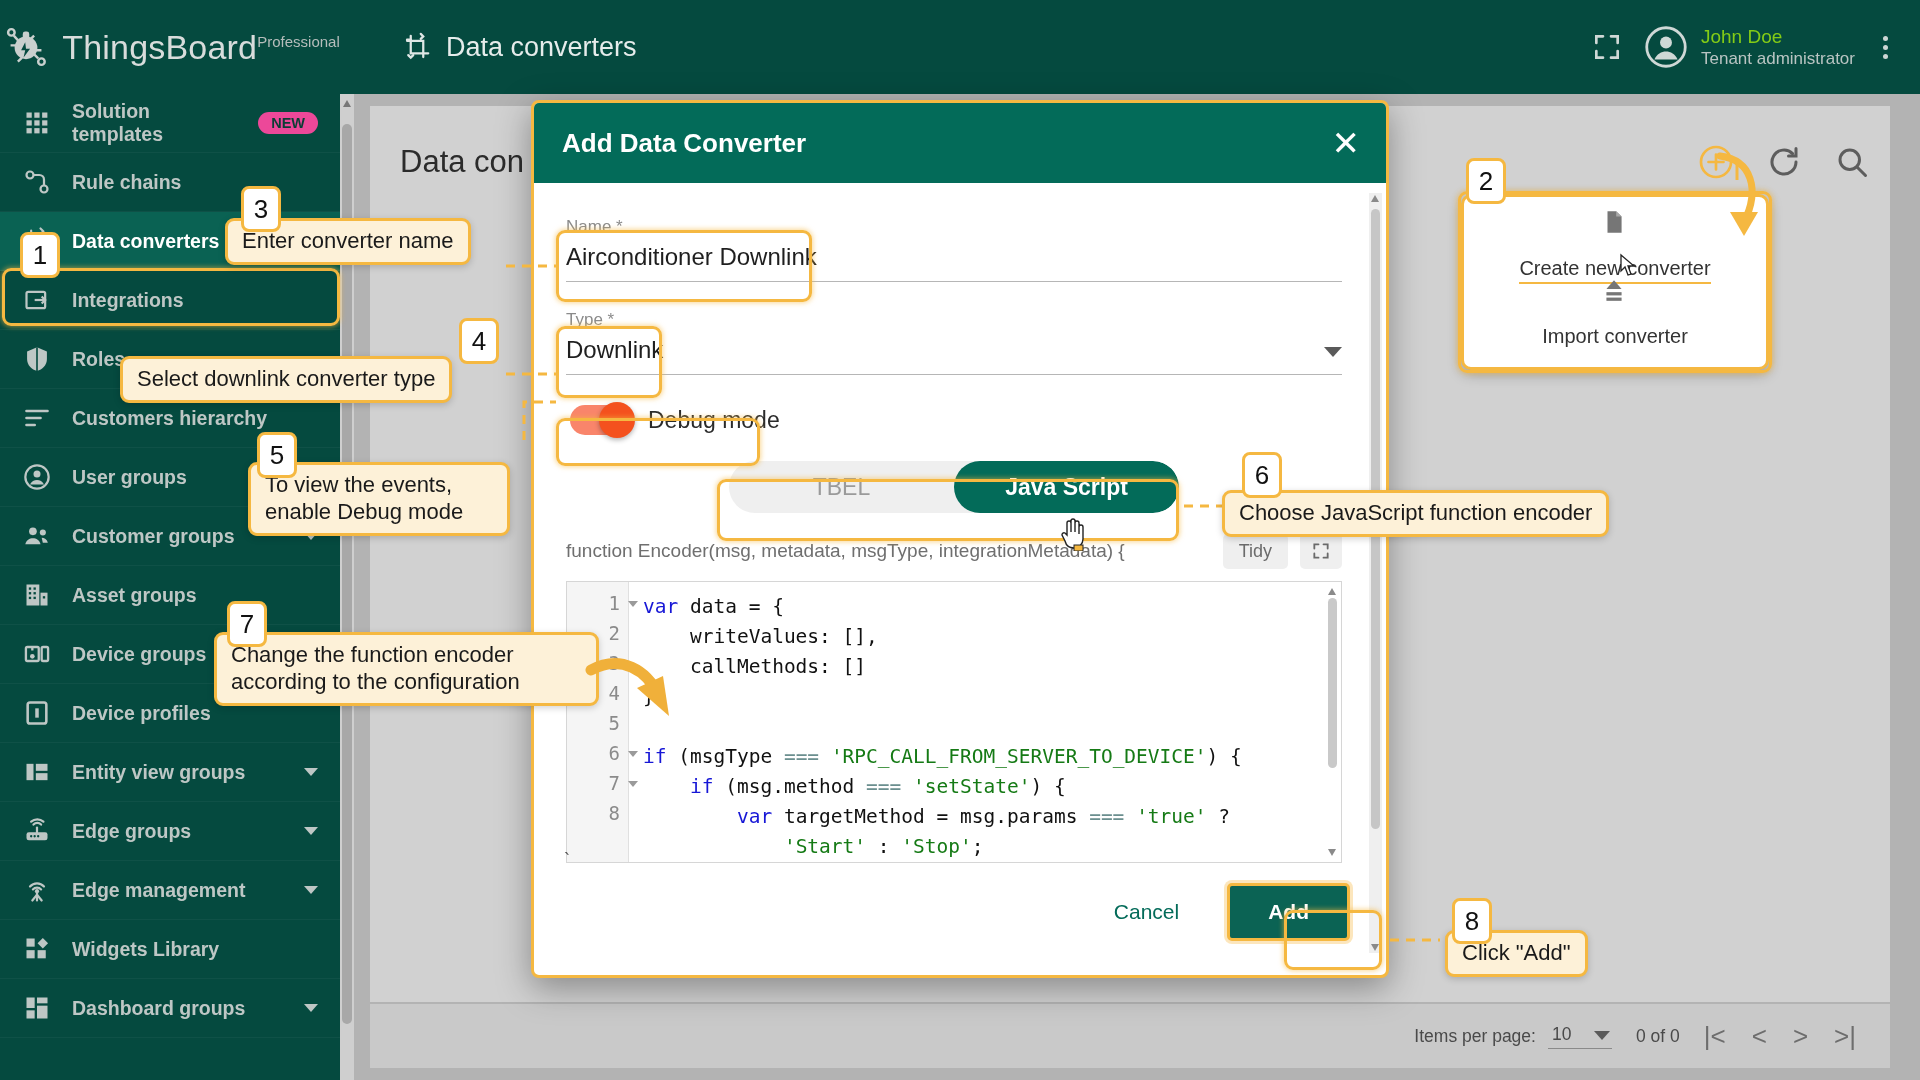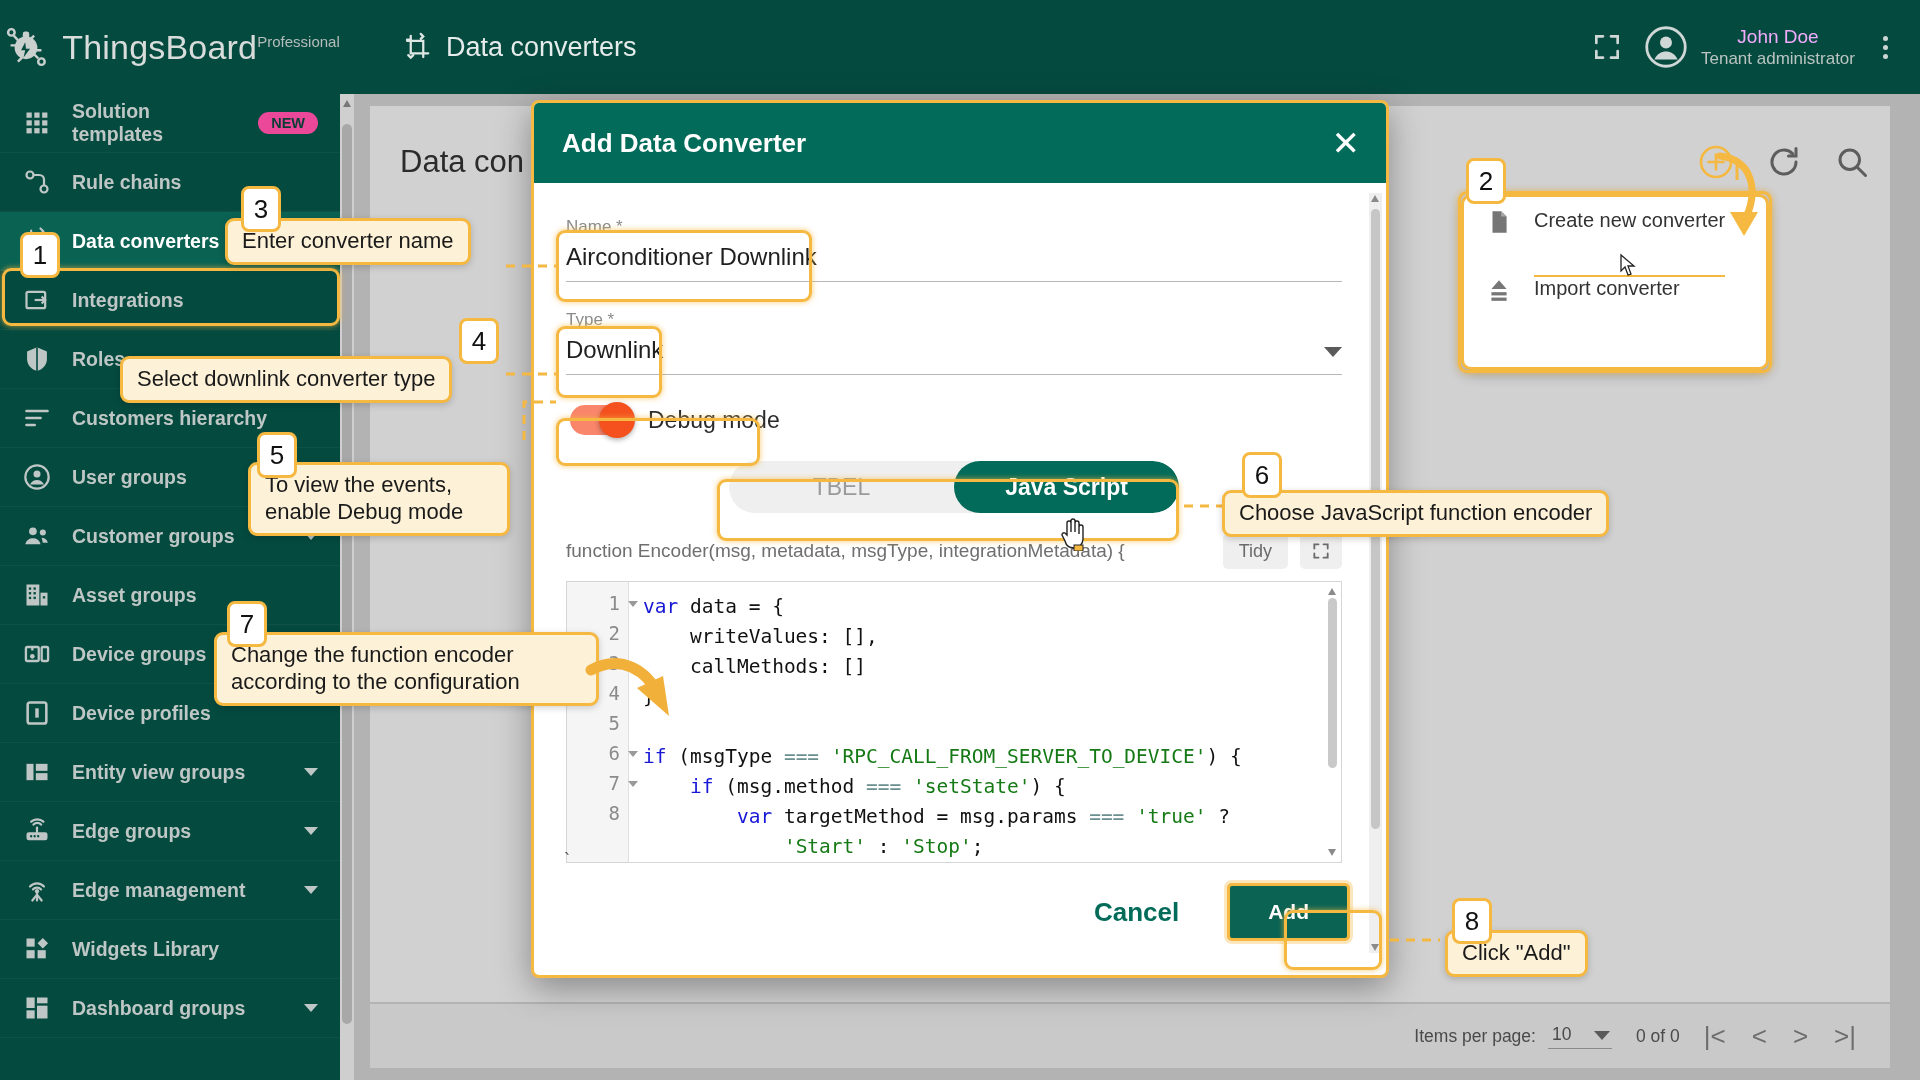--- a/index.html
+++ b/index.html
@@ -28,21 +28,21 @@
     display: flex; align-items: center; gap: 14px; margin-left: 62px;
     color: #e6eceb; font-size: 27px;
   }
   .topbar-right {
     margin-left: auto; display: flex; align-items: center; gap: 22px;
     padding-right: 26px;
   }
   .user-block { display: flex; align-items: center; gap: 14px; }
   .avatar-ic { width: 42px; height: 42px; }
   .user-names { line-height: 1.25; }
-  .user-name { font-size: 19px; color: #f0abfc; text-align: center; }
+  .user-name { font-size: 19px; color: #84cc16; }
   .user-role { font-size: 17px; color: #b9c4c2; }
   .kebab { display: flex; flex-direction: column; gap: 4px; padding: 6px; cursor: pointer; }
   .kebab i { width: 5px; height: 5px; border-radius: 50%; background: #cdd6d4; display: block; }
 
   
   .sidebar {
     position: absolute; left: 0; top: 94px; width: 340px; height: 986px;
     background: #054a3f; overflow: hidden;
   }
   .nav-item {
@@ -105,22 +105,22 @@
   .pager { display: flex; align-items: center; gap: 26px; color: #6d6d6d; }
   .pager span { cursor: pointer; font-size: 26px; }
 
   
   .popup {
     position: absolute; left: 1461px; top: 194px; width: 308px; height: 176px;
     background: #ffffff; border: 3px solid #f5b841; border-radius: 10px;
     box-shadow: 0 4px 14px rgba(0,0,0,.28); padding: 12px 0;
   }
   .popup-item {
-    height: 68px; display: flex; gap: 20px;
-    padding: 0 22px; font-size: 20px; color: #333; cursor: pointer;
+    height: 68px; display: flex; align-items: center; gap: 20px;
+    padding: 0 22px; font-size: 20px; color: #333; cursor: pointer; flex-direction: column;
   }
   .popup-item .ic { width: 28px; height: 28px; flex: none; }
   .popup-underline { text-decoration: none; border-bottom: 2px solid #f5b841;
     padding-bottom: 2px; }
 
   
   .dialog {
     position: absolute; left: 531px; top: 100px; width: 858px; height: 878px;
     background: #ffffff; border: 3px solid #f5b841; border-radius: 8px;
     box-shadow: 0 10px 34px rgba(0,0,0,.35); overflow: hidden;
@@ -200,21 +200,21 @@
   .ed-scroll .ar.up { top: 0; border-bottom: 7px solid #8a8a8a; }
   .ed-scroll .ar.dn { bottom: 0; border-top: 7px solid #8a8a8a; }
 
   .tick { position: absolute; left: 30px; bottom: 112px; color: #555; font-size: 18px; }
 
   .dlg-foot {
     position: absolute; left: 0; right: 0; bottom: 0; height: 104px;
     display: flex; align-items: center; justify-content: flex-end;
     gap: 26px; padding: 0 36px 22px 0;
   }
-  .btn-cancel { color: #036B59; font-size: 26px; font-weight: bold;
+  .btn-cancel { color: #036B59; font-size: 21px; font-weight: normal;
     padding: 12px 22px; cursor: pointer; }
   .btn-add { background: #0b6354; color: #fff; font-size: 21px; font-weight: bold;
     padding: 14px 38px; border-radius: 5px; cursor: pointer;
     border: 3px solid #f5b841; box-shadow: 0 0 0 3px rgba(245,184,65,.35); }
 
   
   .callout {
     position: absolute; background: #fdf1d8; border: 3px solid #f5b841;
     border-radius: 9px; color: #1a1a1a; font-size: 22px;
     padding: 7px 14px; line-height: 1.22; white-space: pre-line;

